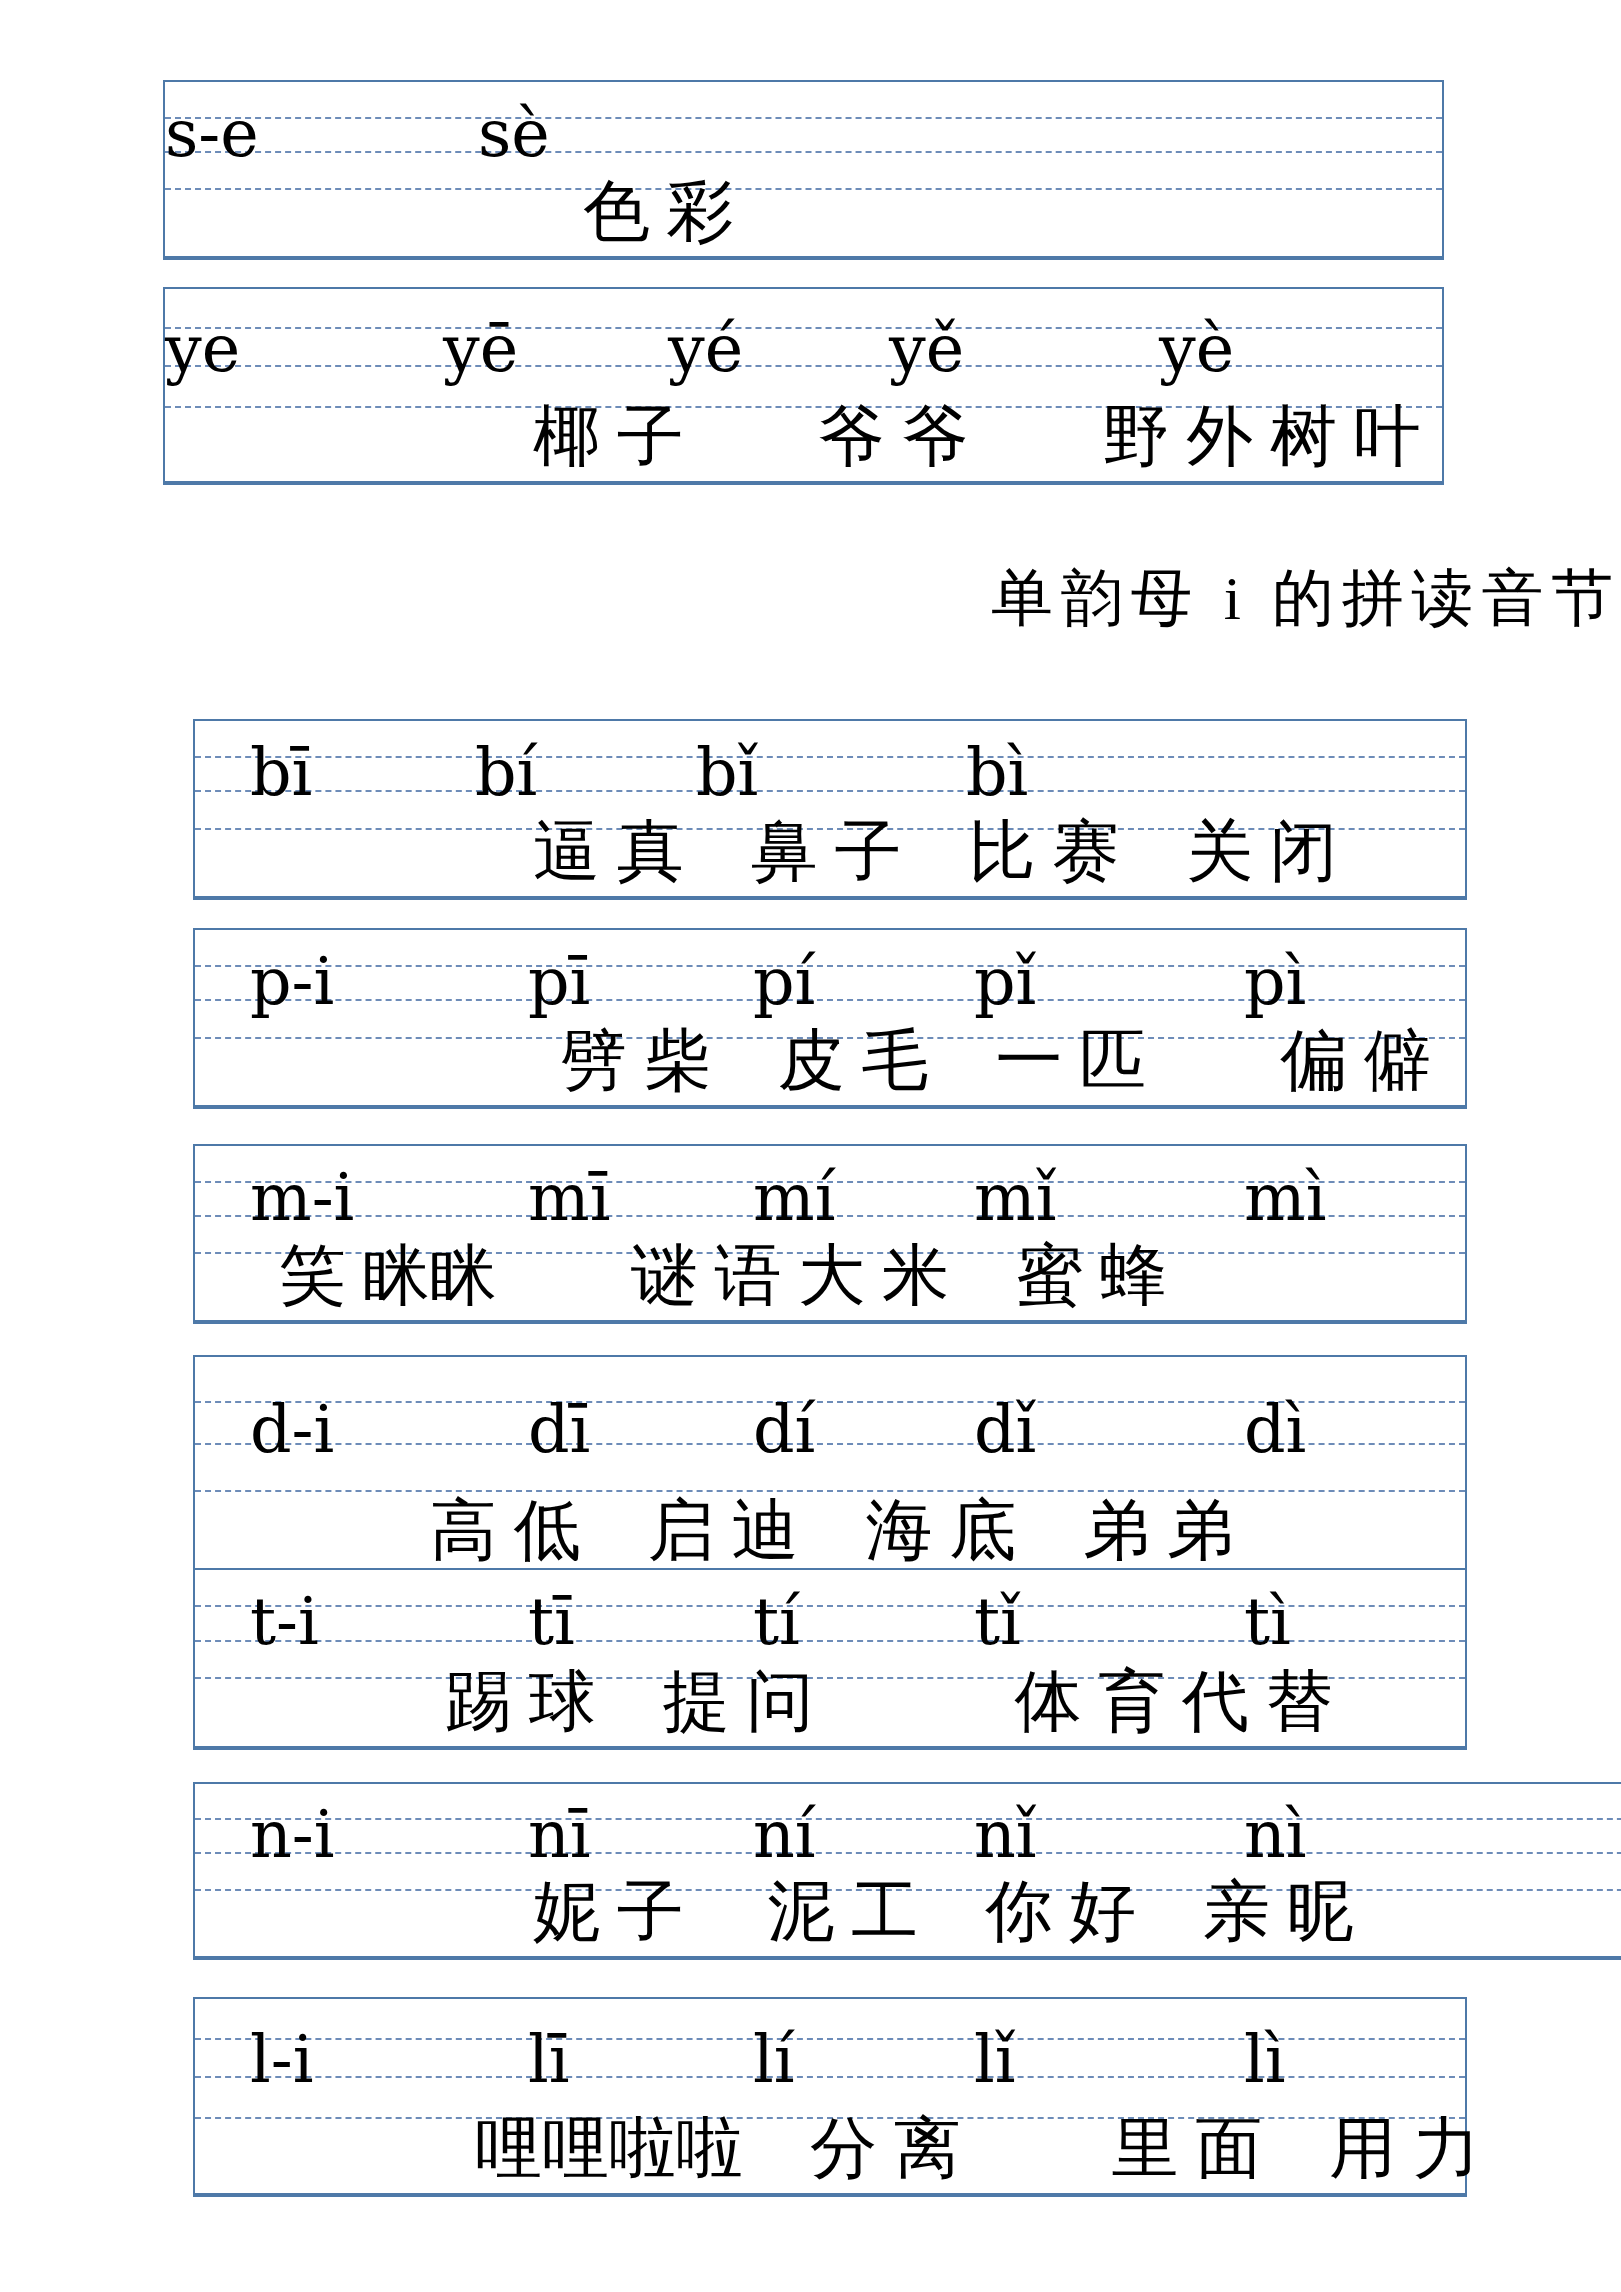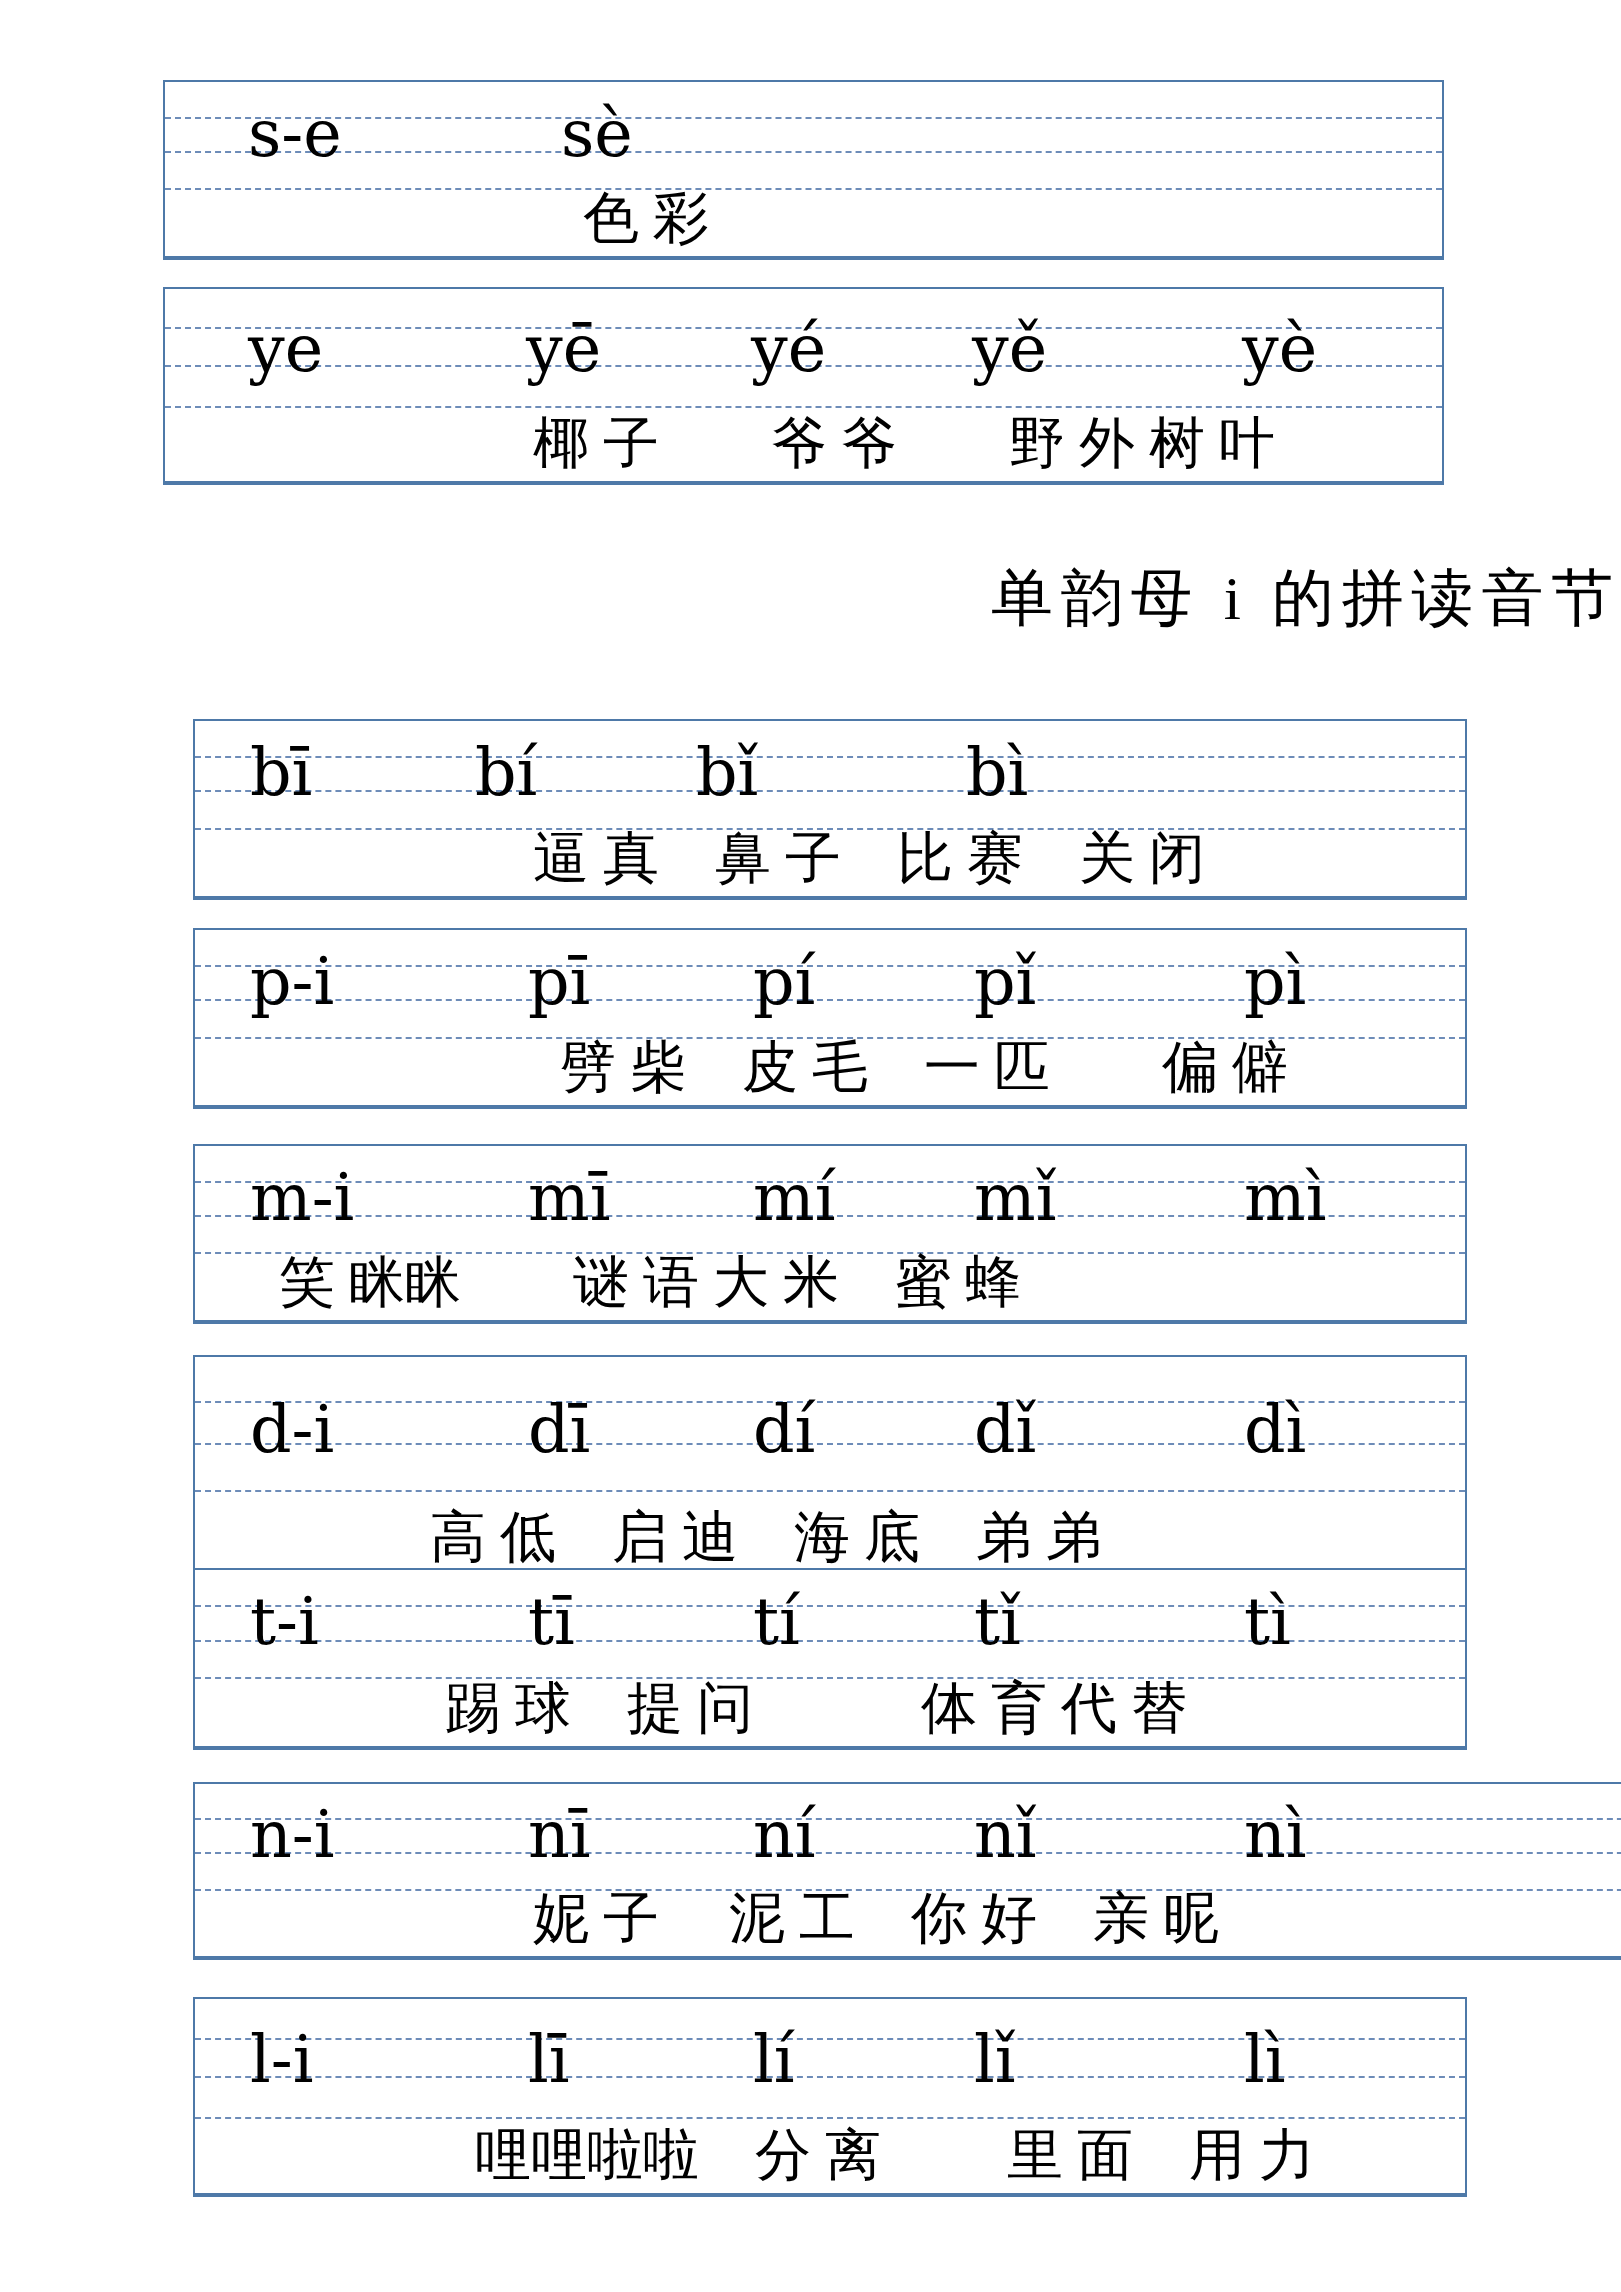--- a/index.html
+++ b/index.html
@@ -40,34 +40,34 @@
   }
   .syll{display:inline-block;}
   .s0{width:278px;}
   .s1{width:225px;}
   .s2{width:221px;}
   .s3{width:270px;}
   .b1 .s0{width:313px;}
   
   .words-row{
     position:absolute;left:0;bottom:5.9px;
-    font-size:56px;line-height:1.15;white-space:pre;
+    font-size:67px;line-height:1.15;white-space:pre;
     font-family:"Liberation Serif","DejaVu Serif",serif;
   }
   
   .b1{left:163px;top:80px;width:1281px;height:180px;}
   .b2{left:163px;top:287px;width:1281px;height:198px;}
   .b3{left:193px;top:719px;width:1274px;height:181px;}
   .b4{left:193px;top:928px;width:1274px;height:181px;}
   .b5{left:193px;top:1144px;width:1274px;height:180px;}
   .b6{left:193px;top:1355px;width:1274px;height:224px;}
   .b7{left:193px;top:1568px;width:1274px;height:182px;}
   .b8{left:193px;top:1782px;width:1512px;height:178px;}
   .b9{left:193px;top:1997px;width:1274px;height:200px;}
-  .b1 .pinyin-row,.b2 .pinyin-row{padding-left:83px;}
+  .b1 .pinyin-row,.b2 .pinyin-row{}
   .b3 .pinyin-row,.b4 .pinyin-row,.b5 .pinyin-row,.b6 .pinyin-row,
   .b7 .pinyin-row,.b8 .pinyin-row,.b9 .pinyin-row{padding-left:55px;}
   .b1 .words-row{left:418px;}
   .b2 .words-row{left:368px;}
   .b3 .words-row{left:338px;}
   .b4 .words-row{left:365px;}
   .b5 .words-row{left:84px;}
   .b6 .words-row{left:235px;}
   .b7 .words-row{left:250px;}
   .b8 .words-row{left:338px;}

